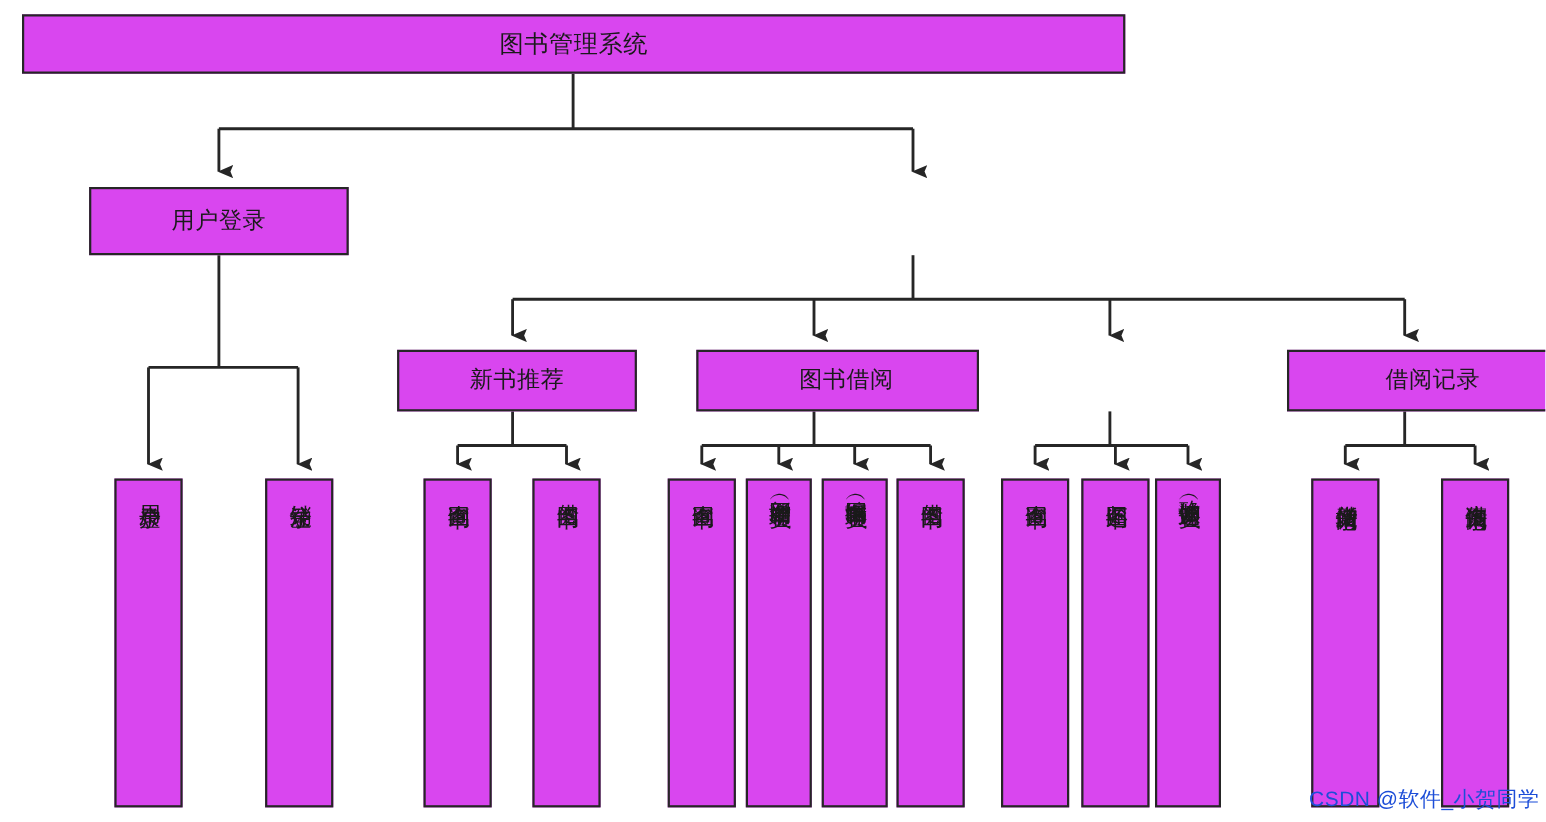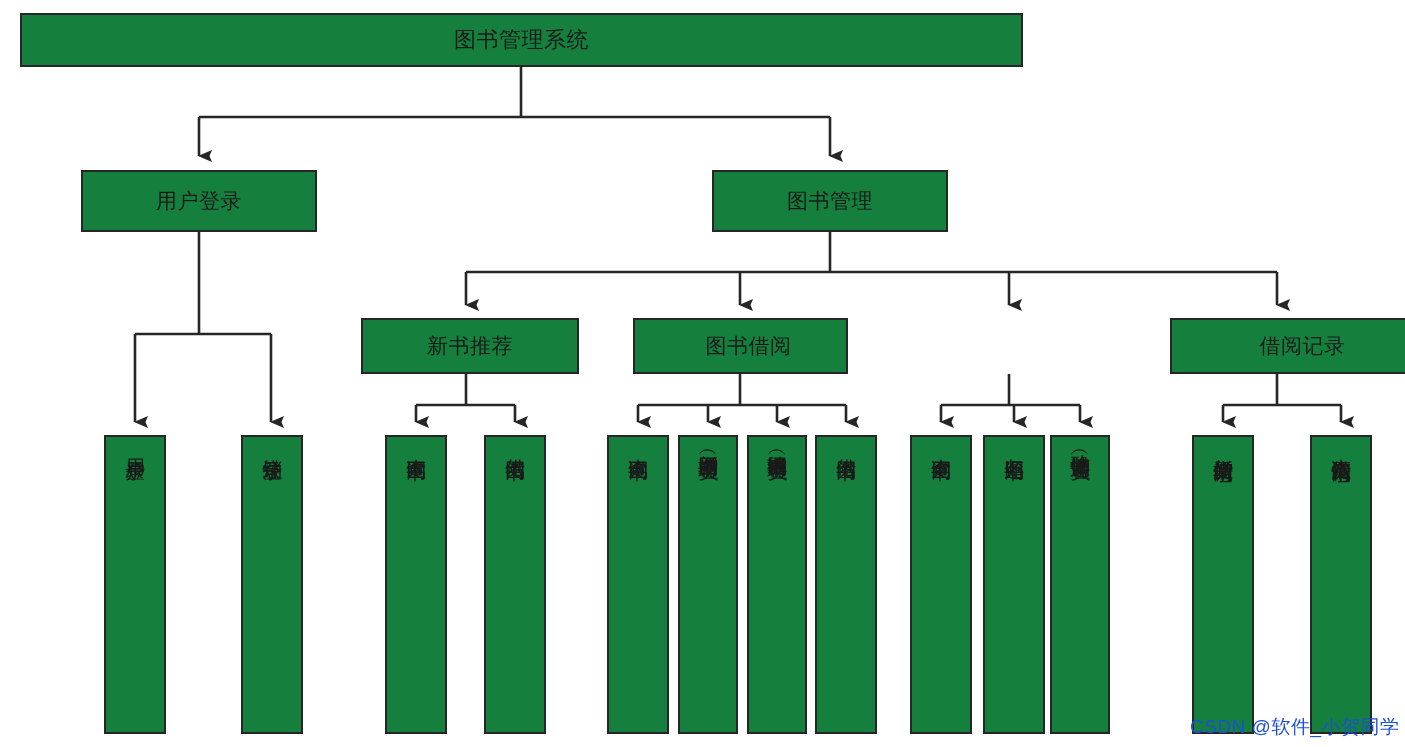--- a/index.html
+++ b/index.html
@@ -22,21 +22,21 @@
     position: absolute;
     left: 0;
     top: 0;
     width: 1405px;
     height: 747px;
     pointer-events: none;
   }
   .node {
     position: absolute;
     box-sizing: border-box;
-    background: #15803d;
+    background: #d946ef;
     border: 2px solid #262626;
     display: flex;
     align-items: center;
     justify-content: center;
     color: #1a1a1a;
     z-index: 2;
   }
   .node .label {
     font-size: 21px;
     line-height: 1.15;
@@ -124,28 +124,25 @@
     </g>
   </svg>
 
   <div class="node root" style="left:20px; top:13px; width:1003px; height:54px;">
     <span class="label">图书管理系统</span>
   </div>
 
   <div class="node" style="left:81px; top:170px; width:236px; height:62px;">
     <span class="label">用户登录</span>
   </div>
-  <div class="node" style="left:712px; top:170px; width:236px; height:62px;">
-    <span class="label">图书管理</span>
-  </div>
 
   <div class="node" style="left:361px; top:318px; width:218px; height:56px;">
     <span class="label">新书推荐</span>
   </div>
-  <div class="node" style="left:633px; top:318px; width:215px; height:56px;padding-left:16px;">
+  <div class="node" style="left:633px; top:318px; width:257px; height:56px;padding-left:16px;">
     <span class="label">图书借阅</span>
   </div>
   <div class="node" style="left:1170px; top:318px; width:265px; height:56px;">
     <span class="label">借阅记录</span>
   </div>
 
   <div class="node leaf" style="left:104px; top:435px; width:62px; height:299px;">
     <span class="label">用户登录</span>
   </div>
   <div class="node leaf" style="left:241px; top:435px; width:62px; height:299px;">

